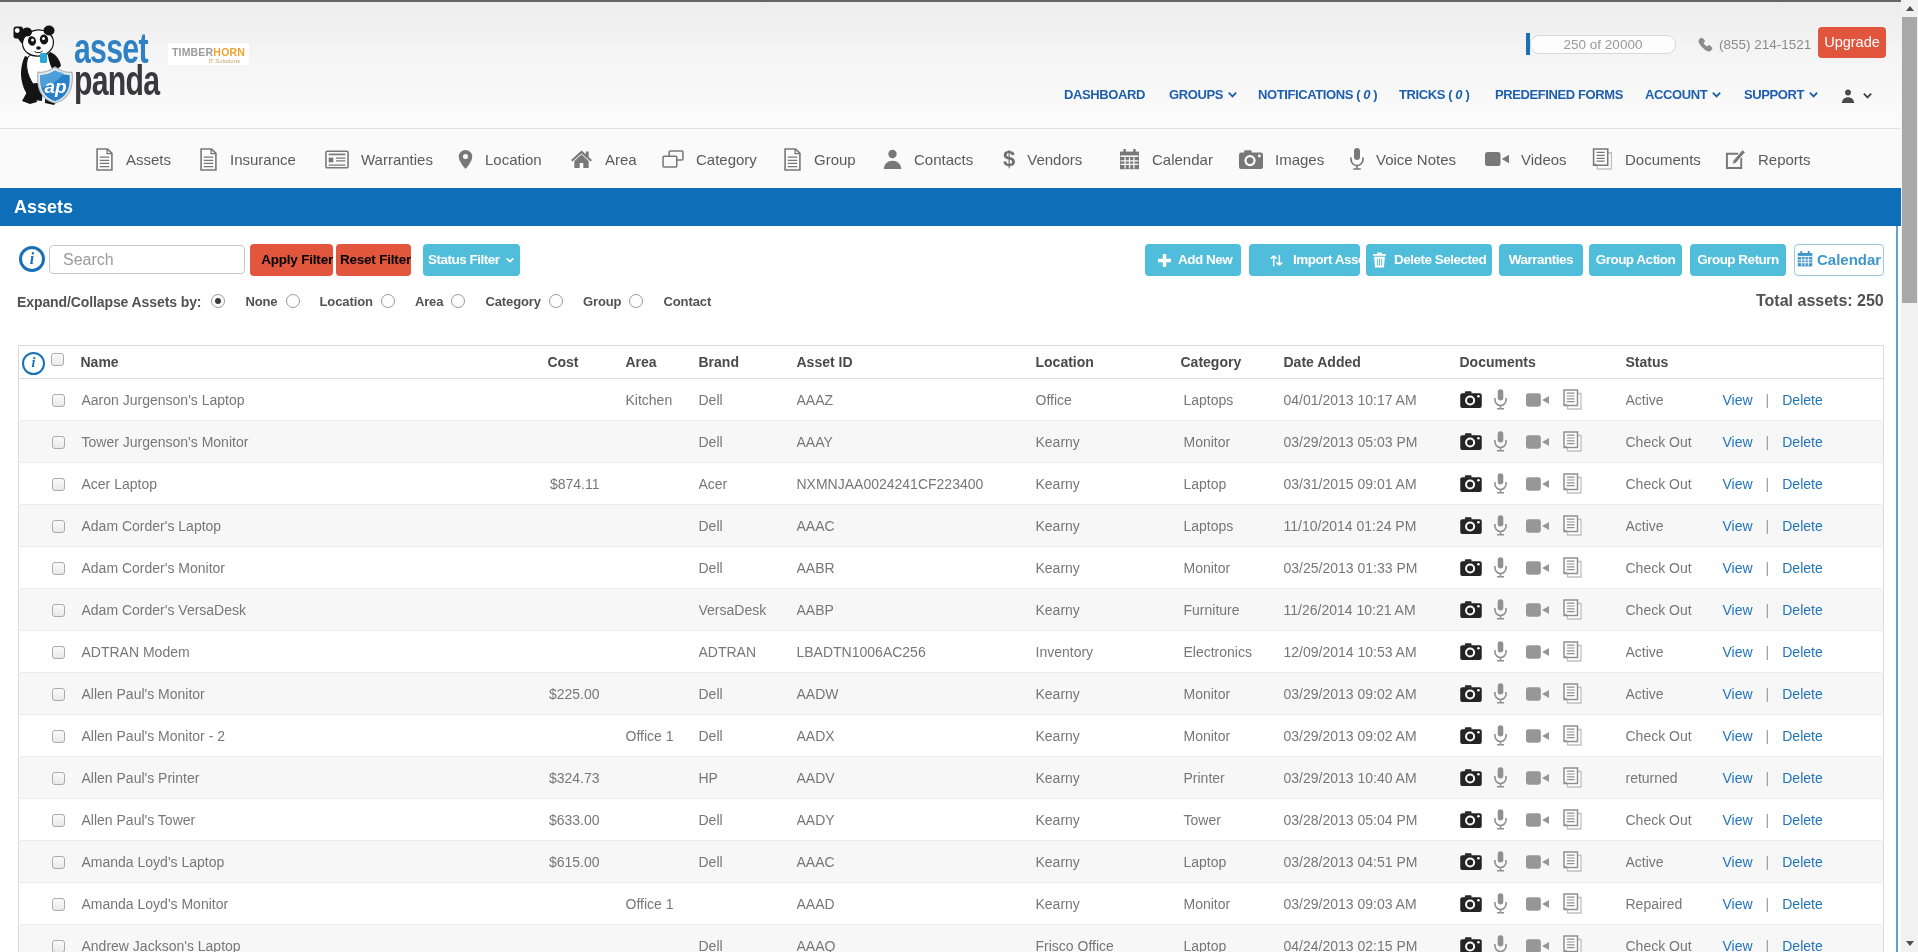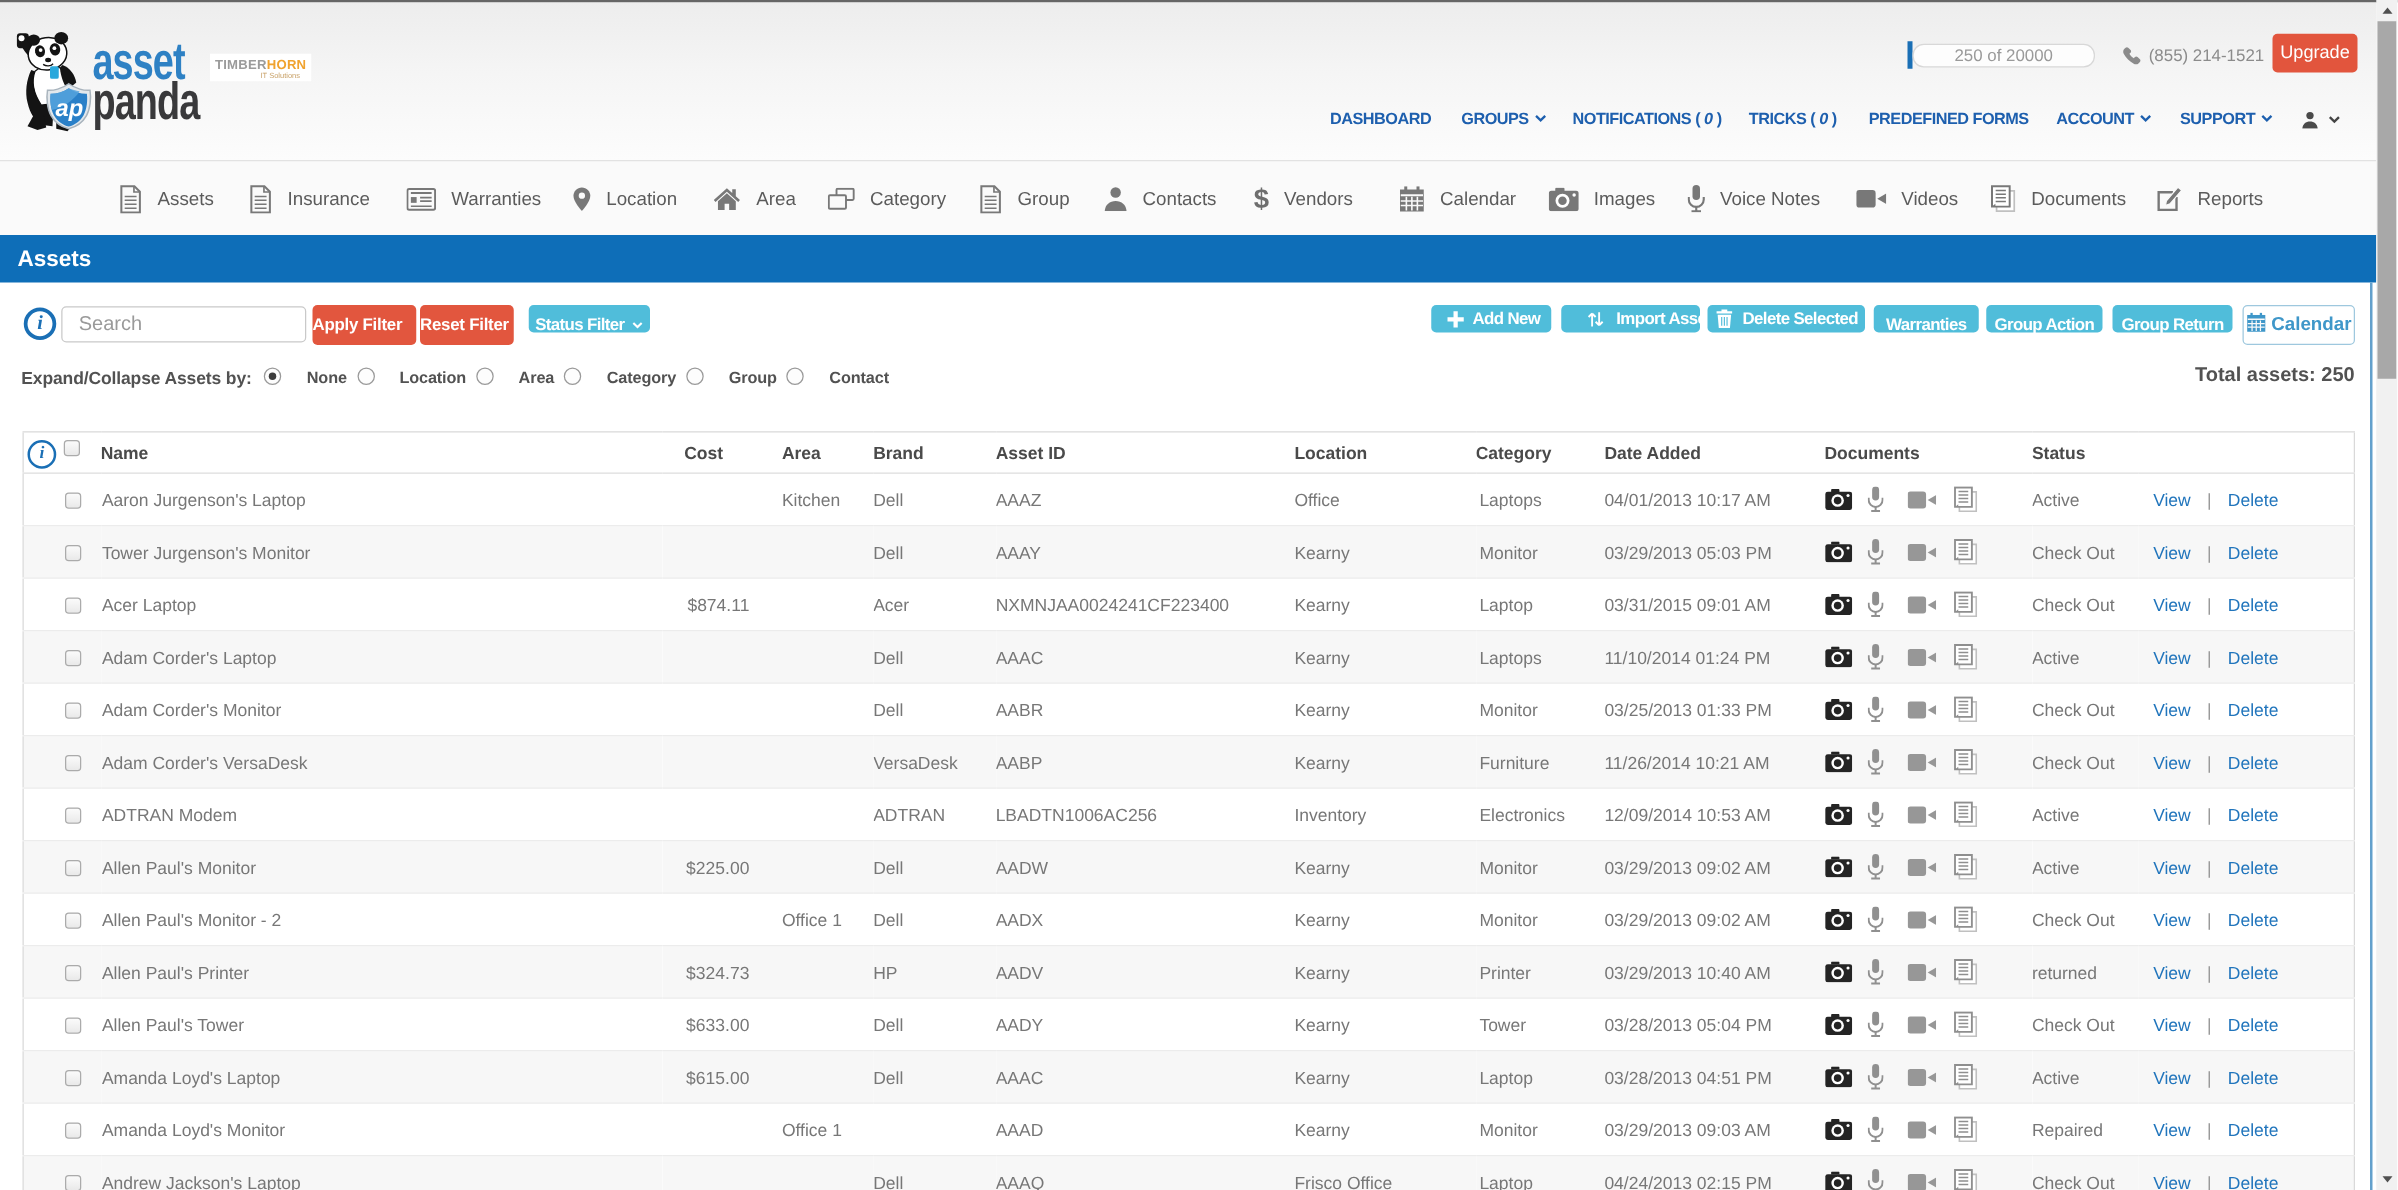--- a/index.html
+++ b/index.html
@@ -26,22 +26,22 @@
 .sn{position:absolute;top:0;height:60px;display:flex;align-items:center;gap:12px;font-size:15px;color:#5b5b5b;white-space:nowrap}
 .nic{color:#787878;flex:none}
 .dol{font-size:22px;font-weight:bold;color:#6e6e6e}
 #bluebar{position:absolute;left:0;top:188px;width:1901px;height:38px;background:#0e6eb8;color:#fff;font-size:18px;font-weight:bold;line-height:38px;padding-left:14px}
 #rightline{position:absolute;left:1896px;top:226px;width:2px;height:726px;background:#63a0cc}
 .icirc{position:absolute;width:26px;height:26px;border:3px solid #1a6fb5;border-radius:50%;background:#fff}
 .icirc span{display:block;text-align:center;font-family:"Liberation Serif",serif;font-weight:bold;font-style:italic;font-size:16px;line-height:20px;color:#1a6fb5}
 .ics{width:23px !important;height:23px !important;border-width:2.5px !important}
 .ics span{font-size:14px !important;line-height:18px !important}
 #search{position:absolute;left:49px;top:245px;width:196px;height:29px;border:1px solid #c9c9c9;border-radius:4px;background:#fff;color:#9a9a9a;font-size:16px;line-height:27px;padding-left:13px}
-.rbtn{position:absolute;top:244px;height:32px;background:#e2563e;border-radius:4px;color:#ffffff;font-size:13.5px;font-weight:bold;text-align:left;line-height:32px;letter-spacing:-.2px}
-.bbtn{position:absolute;top:244px;height:22px;background:#50bdda;border-radius:4px;color:#fff;font-size:13.5px;font-weight:bold;text-align:center;line-height:32px;letter-spacing:-.5px;white-space:nowrap}
+.rbtn{position:absolute;top:244px;height:32px;background:#e2563e;border-radius:4px;color:#000000;font-size:13.5px;font-weight:bold;text-align:right;line-height:32px;letter-spacing:-.2px}
+.bbtn{position:absolute;top:244px;height:32px;background:#50bdda;border-radius:4px;color:#fff;font-size:13.5px;font-weight:bold;text-align:center;line-height:32px;letter-spacing:-.5px;white-space:nowrap}
 .bb2{display:flex;align-items:center;text-align:left}
 .bb2 svg{flex:none}
 .chevw{position:relative;top:1px;margin-left:2px;color:#fff}
 .wic{color:#fff}
 #calbtn{position:absolute;left:1794px;top:244px;width:90px;height:32px;background:#fff;border:1px solid #9ec8de;border-radius:4px;color:#3f97c9;font-size:15px;font-weight:bold;text-align:center;line-height:30px}
 #expand{position:absolute;left:17px;top:294px;font-size:14px;color:#525252;display:flex;align-items:flex-start}
 #expand b{letter-spacing:-.1px}
 .rl{margin-left:20px;font-size:13px}
 .radio{width:14px;height:14px;border:1px solid #9a9a9a;border-radius:50%;background:#fdfdfd;margin-left:8px;position:relative;flex:none}
 .radio.sel{margin-left:10px}

